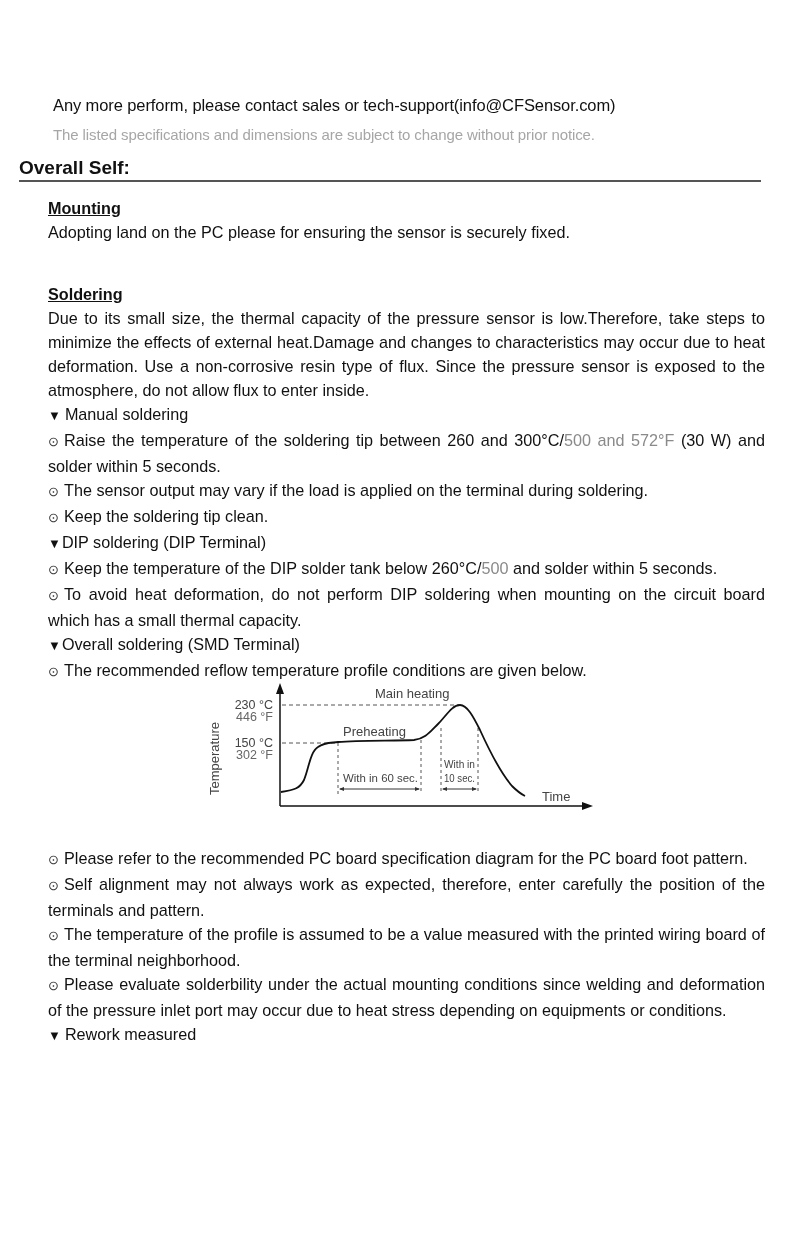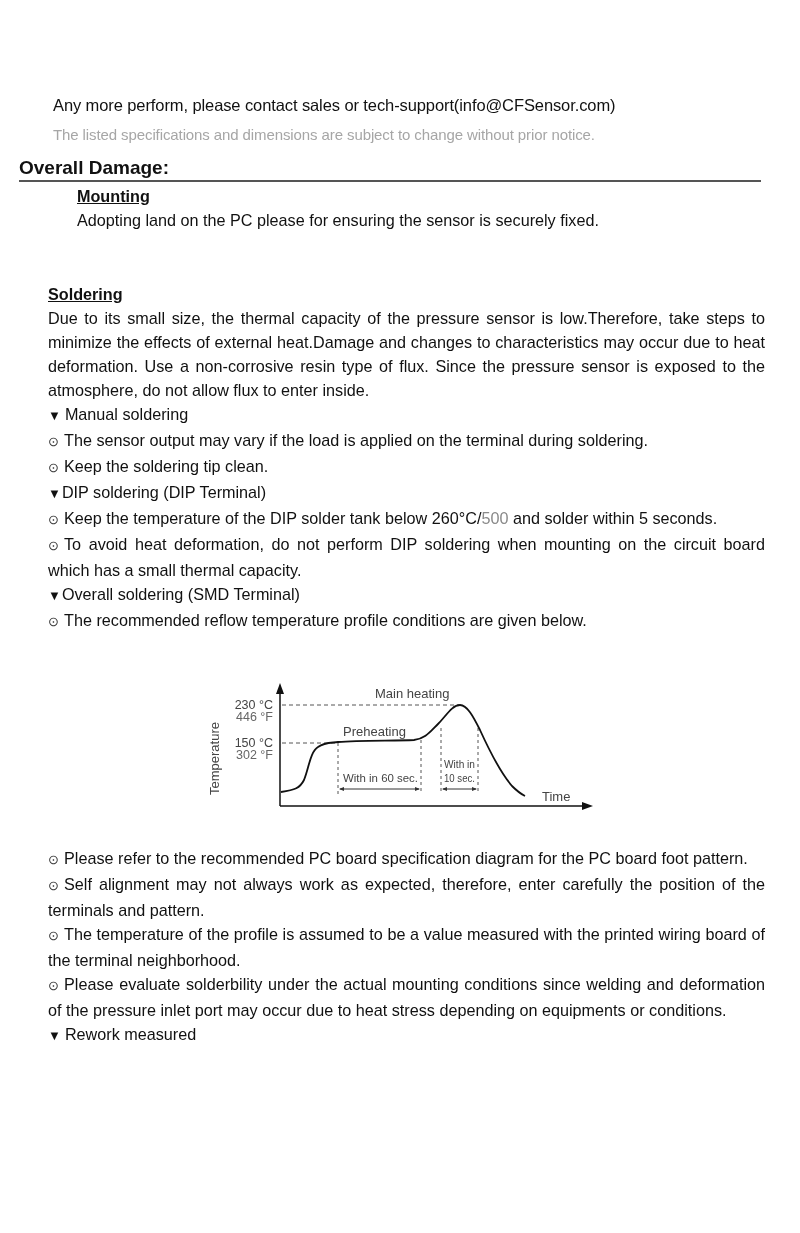--- a/index.html
+++ b/index.html
@@ -26,44 +26,45 @@
   }
   .section-head {
     font-weight: bold; text-decoration: underline; margin: 0;
   }
   p { margin: 0; }
   .just { text-align: justify; text-align-last: left; }
   .gray { color: #8a8a8a; }
   .bullet { display: inline-block; width: 16px; font-size: 13px; color: #333; }
   .tri { display: inline-block; font-size: 13px; margin-right: 4px; }
   .tri.tight { margin-right: 1px; }
-  #mounting { top: 184px; margin-left: 29px; }
+  #mounting { top: 196px; }
   #soldering { top: 268px; margin-top: 14px; }
   #reflow-notes { top: 846px; }
   .diagram { position: absolute; left: 200px; top: 676px; width: 400px; height: 140px; }
   .diagram text { font-family: "Liberation Sans", sans-serif; }
 </style>
 </head>
 <body>
 
 <div class="contact">Any more perform, please contact sales or tech-support(info@CFSensor.com)</div>
 <div class="disclaimer">The listed specifications and dimensions are subject to change without prior notice.</div>
 
-<div class="overall">Overall Damage:</div>
+<div class="overall">Overall Self:</div>
 
 <div class="content" id="mounting">
   <p class="section-head">Mounting</p>
   <p>Adopting land on the PC please for ensuring the sensor is securely fixed.</p>
 </div>
 
 <div class="content" id="soldering">
   <p class="section-head">Soldering</p>
   <p class="just">Due to its small size, the thermal capacity of the pressure sensor is low.Therefore, take steps to minimize the effects of external heat.Damage and changes to characteristics may occur due to heat deformation. Use a non-corrosive resin type of flux. Since the pressure sensor is exposed to the atmosphere, do not allow flux to enter inside.</p>
 
   <p><span class="tri">▼</span><span>Manual soldering</span></p>
+  <p class="just"><span class="bullet">⊙</span><span>Raise the temperature of the soldering tip between 260 and 300°C/</span><span class="gray">500 and 572°F</span><span> (30 W) and solder within 5 seconds.</span></p>
   <p><span class="bullet">⊙</span><span>The sensor output may vary if the load is applied on the terminal during soldering.</span></p>
   <p><span class="bullet">⊙</span><span>Keep the soldering tip clean.</span></p>
 
   <p><span class="tri tight">▼</span><span>DIP soldering (DIP Terminal)</span></p>
   <p><span class="bullet">⊙</span><span>Keep the temperature of the DIP solder tank below 260°C/</span><span class="gray">500</span><span> and solder within 5 seconds.</span></p>
   <p class="just"><span class="bullet">⊙</span><span>To avoid heat deformation, do not perform DIP soldering when mounting on the circuit board which has a small thermal capacity.</span></p>
 
   <p><span class="tri tight">▼</span><span>Overall soldering (SMD Terminal)</span></p>
   <p><span class="bullet">⊙</span><span>The recommended reflow temperature profile conditions are given below.</span></p>
 </div>

